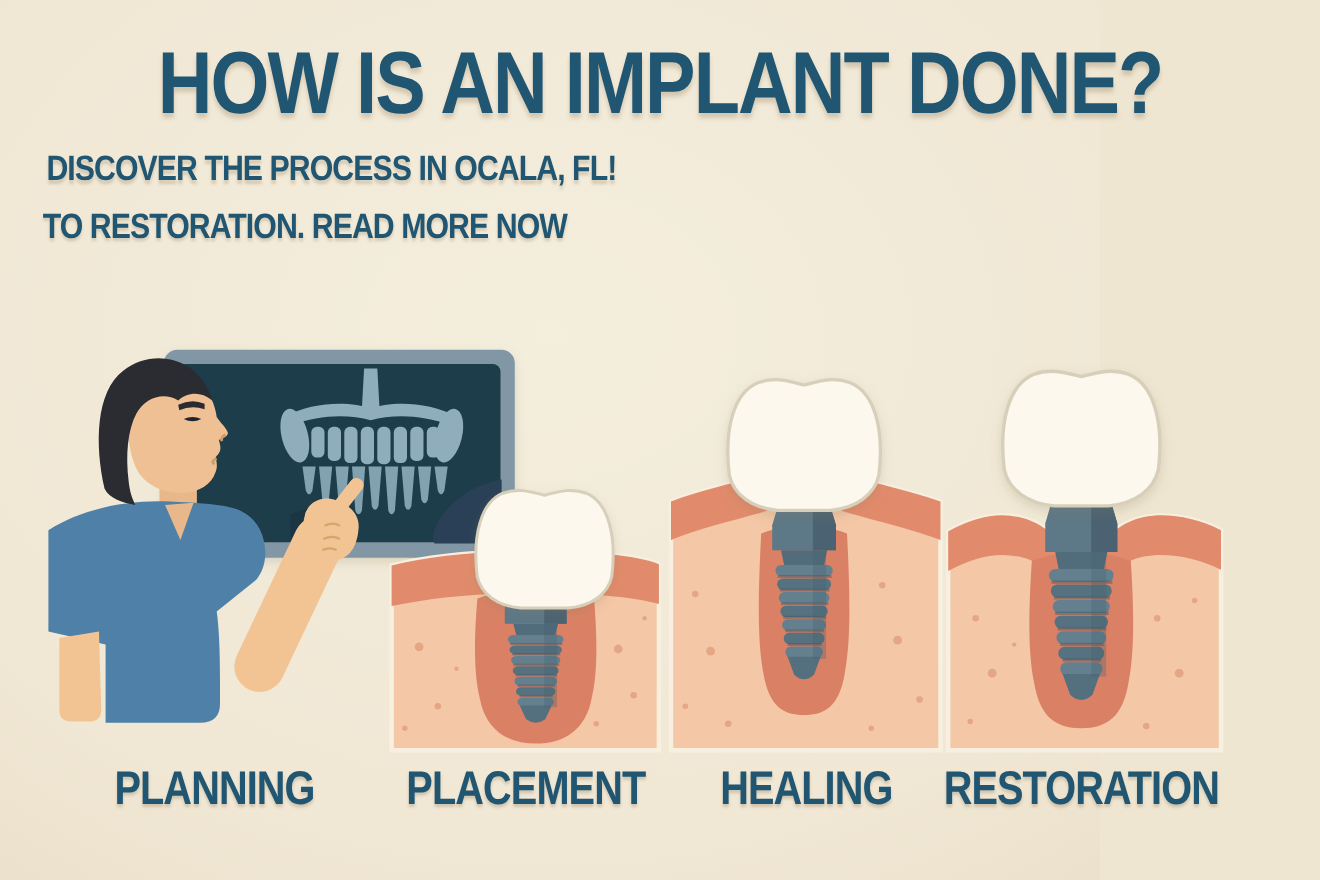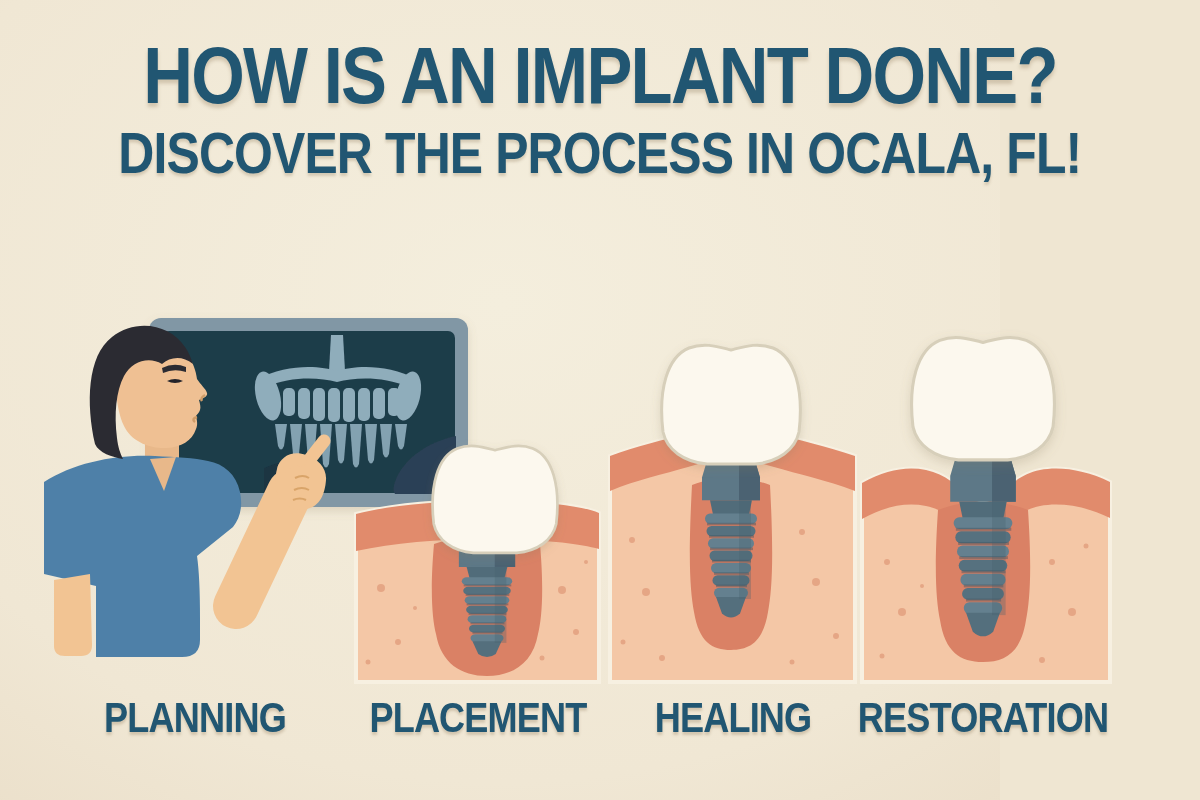--- a/index.html
+++ b/index.html
@@ -17,22 +17,22 @@
     text-decoration:underline;
   }
   .headline{
     position:absolute;left:0;top:36px;width:1200px;text-align:center;
     color:var(--text);font-weight:bold;font-size:80px;line-height:1;
     letter-spacing:-2px;white-space:nowrap;
     text-shadow:0 4px 4px rgba(138,116,84,.30);
   }
   .headline .condense{display:inline-block;transform:scaleX(.86);}
   .subhead{
-    position:absolute;left:0;top:127px;width:1200px;text-align:center;
-    color:var(--text);font-weight:bold;font-size:58px;line-height:52px;
+    position:absolute;left:0;top:127px;width:1200px;
+    color:var(--text);font-weight:bold;font-size:32px;line-height:52px;
     letter-spacing:-1px;white-space:nowrap;
     text-shadow:0 3px 3px rgba(138,116,84,.28);
   }
   .subhead .condense{display:inline-block;transform:scaleX(.86);}
   .art{position:absolute;left:0;top:0;width:1200px;height:800px;}
   .step-label{
     position:absolute;top:696px;color:var(--text);font-weight:bold;
     font-size:43px;line-height:1;letter-spacing:-1px;white-space:nowrap;
     text-shadow:0 3px 3px rgba(138,116,84,.30);
     transform:translateX(-50%) scaleX(.84);
@@ -212,20 +212,21 @@
       <use href="#crown" transform="translate(983,396) scale(1.03)" filter="url(#soft)"></use>
     </g>
   </svg>
 
   <h1 class="headline">
     <span class="condense">HOW IS AN IMPLANT DONE?</span>
   </h1>
 
   <div class="subhead">
     <div><span class="condense">DISCOVER THE PROCESS IN OCALA, FL!</span></div>
+    <div><span class="condense">TO RESTORATION. READ MORE NOW</span></div>
   </div>
 
   <div class="step-label l1">PLANNING</div>
   <div class="step-label l2">PLACEMENT</div>
   <div class="step-label l3">HEALING</div>
   <div class="step-label l4">RESTORATION</div>
 
 </div>
 
 </body></html>

